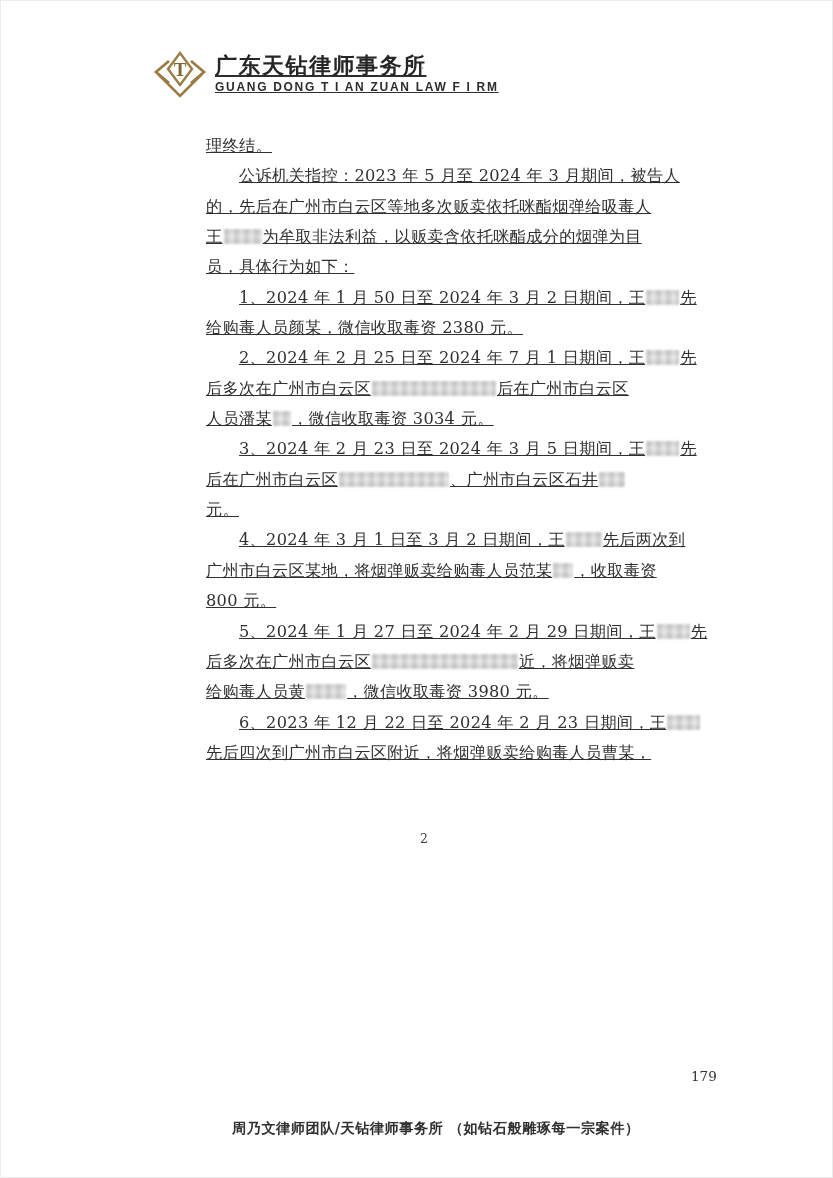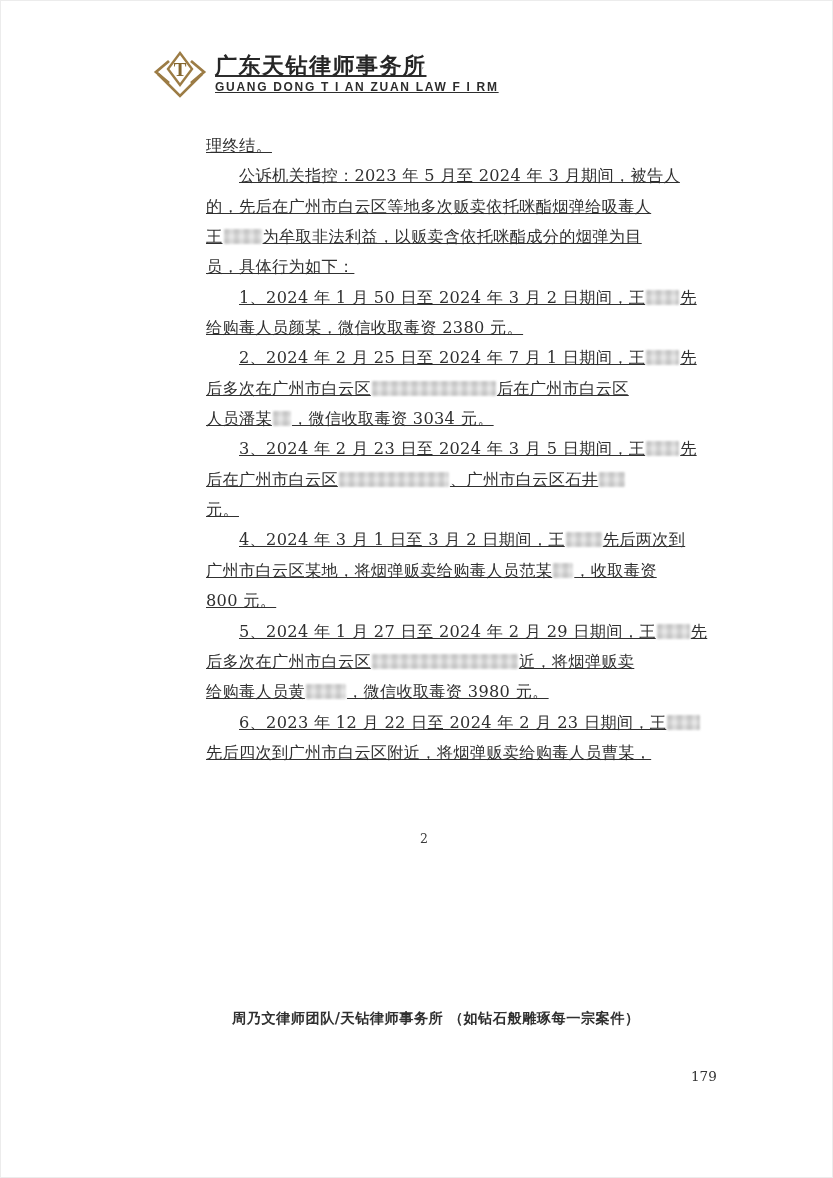--- a/index.html
+++ b/index.html
@@ -58,21 +58,21 @@
     border-radius:1px;
   }
 
   .doc-page-number{
     position:absolute;left:205px;top:830px;width:436px;
     text-align:center;font-size:12.5px;color:#3a3a3a;
   }
 
   
   .footer-line{
-    position:absolute;left:231px;top:1008px;
+    position:absolute;left:231px;top:1118px;
     font-size:14.2px;font-weight:600;letter-spacing:0.5px;
     color:#303030;white-space:nowrap;
   }
   .global-page-number{
     position:absolute;left:690px;top:1067px;
     font-size:13.5px;color:#333;
   }
 </style>
 </head>
 <body>

